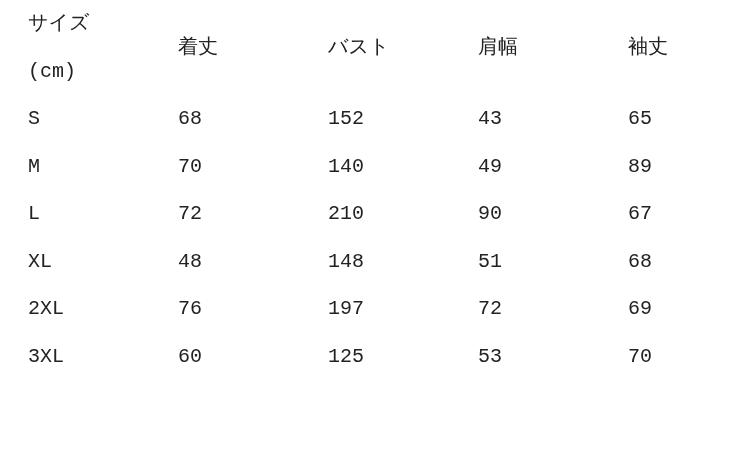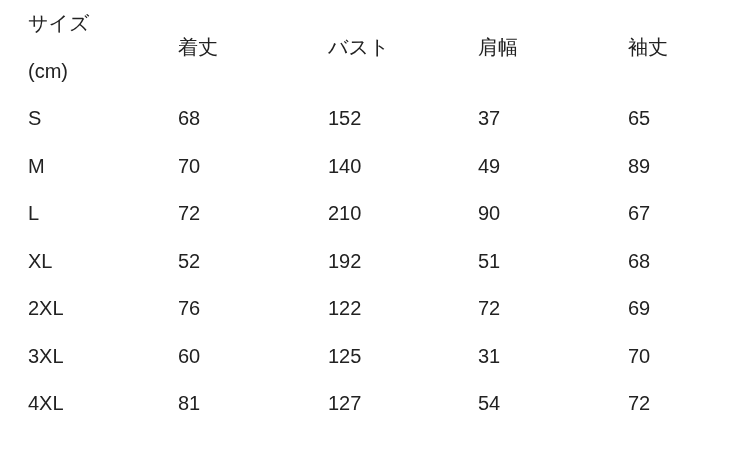--- a/index.html
+++ b/index.html
@@ -10,20 +10,21 @@
     background: #ffffff;
     overflow: hidden;
     font-family: "Liberation Sans", "DejaVu Sans", sans-serif;
     color: #222222;
   }
   table.size-table {
     border-collapse: collapse;
     table-layout: fixed;
     width: 730px;
     margin: 0;
+    font-family: Liberation Mono, monospace;
   }
   table.size-table col.c1, table.size-table col.c2,
   table.size-table col.c3, table.size-table col.c4 { width: 150px; }
   table.size-table col.c5 { width: 130px; }
   th, td {
     text-align: left;
     font-weight: 400;
     padding: 0 0 0 28px;
     font-size: 20px;
     line-height: 47.5px;
@@ -57,60 +58,53 @@
         <th>バスト</th>
         <th>肩幅</th>
         <th>袖丈</th>
       </tr>
     </thead>
     <tbody>
       <tr>
         <td>S</td>
         <td>68</td>
         <td>152</td>
-        <td>37</td>
+        <td>43</td>
         <td>65</td>
       </tr>
       <tr>
         <td>M</td>
         <td>70</td>
         <td>140</td>
         <td>49</td>
         <td>89</td>
       </tr>
       <tr>
         <td>L</td>
         <td>72</td>
         <td>210</td>
         <td>90</td>
         <td>67</td>
       </tr>
       <tr>
         <td>XL</td>
-        <td>52</td>
-        <td>192</td>
+        <td>48</td>
+        <td>148</td>
         <td>51</td>
         <td>68</td>
       </tr>
       <tr>
         <td>2XL</td>
         <td>76</td>
-        <td>122</td>
+        <td>197</td>
         <td>72</td>
         <td>69</td>
       </tr>
       <tr>
         <td>3XL</td>
         <td>60</td>
         <td>125</td>
-        <td>31</td>
+        <td>53</td>
         <td>70</td>
-      </tr>
-      <tr>
-        <td>4XL</td>
-        <td>81</td>
-        <td>127</td>
-        <td>54</td>
-        <td>72</td>
       </tr>
     </tbody>
   </table>
 </div>
 
 </body></html>

